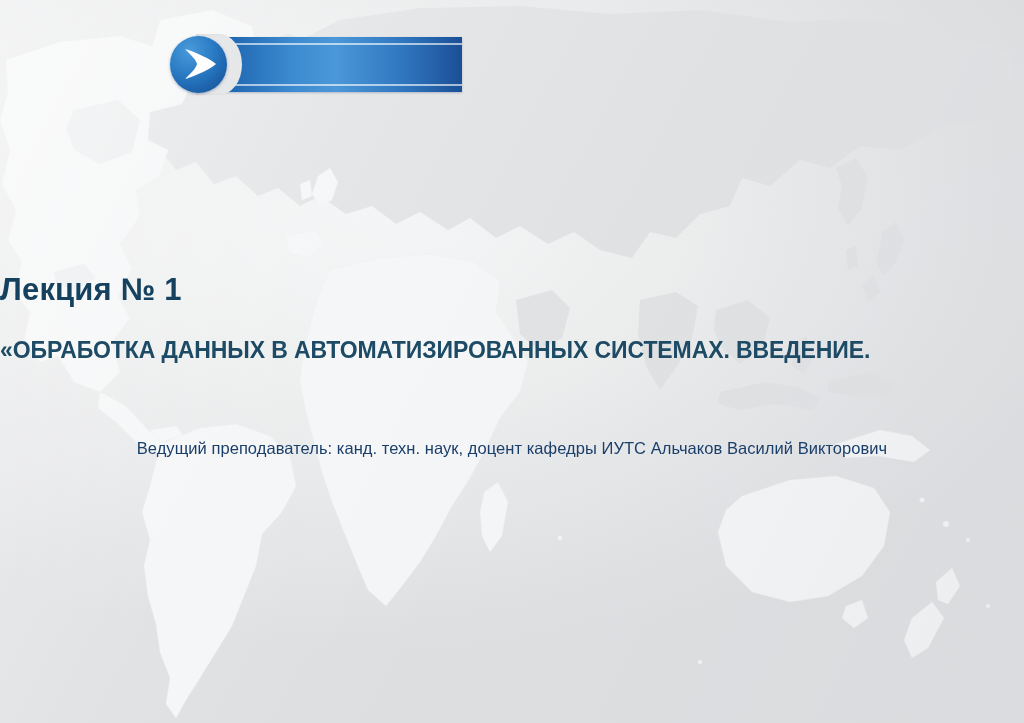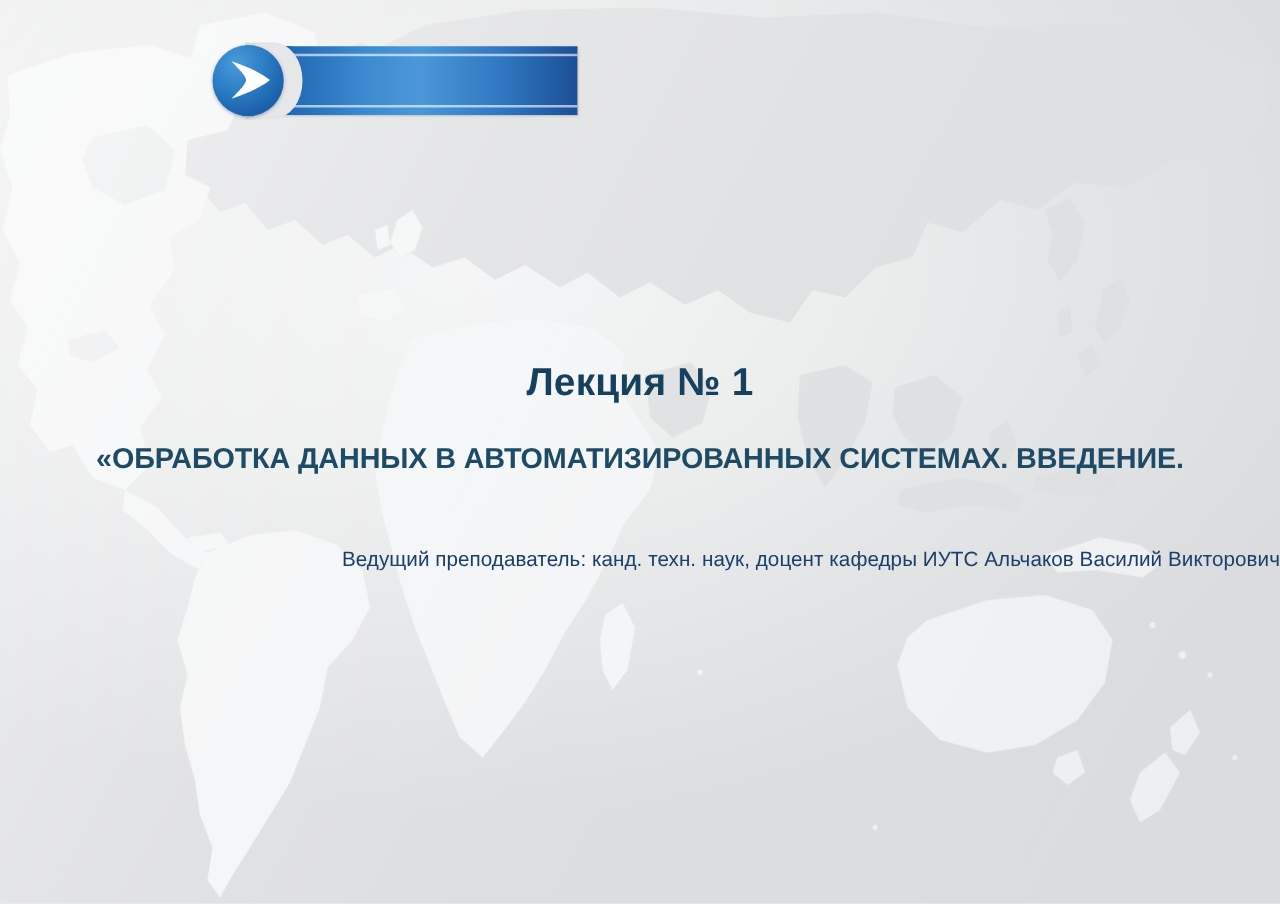--- a/index.html
+++ b/index.html
@@ -139,23 +139,22 @@
     background: linear-gradient(90deg, #174c8f 0%, #1b62ad 100%);
     border-radius: 50% 0 0 50% / 50% 0 0 50%;
   }
 
   
   .title-block {
     position: absolute;
     left: 0;
     top: 270px;
     width: 1024px;
-    text-align: center;
+    text-align: left;
     z-index: 6;
-    margin-top: 16px;
   }
 
   .lecture-title {
     font-size: 31px;
     font-weight: bold;
     color: #15415f;
     line-height: 40px;
     margin: 0 0 14px 0;
     letter-spacing: 0.2px;
   }
@@ -168,21 +167,21 @@
     margin: 0;
     letter-spacing: -0.1px;
     white-space: nowrap;
   }
 
   .presenter {
     position: absolute;
     left: 0;
     top: 437px;
     width: 1024px;
-    text-align: right;
+    text-align: center;
     font-size: 16.5px;
     color: #1b3f6b;
     line-height: 22px;
     z-index: 6;
     letter-spacing: 0.05px;
   }
 </style>
 </head>
 <body>
 

